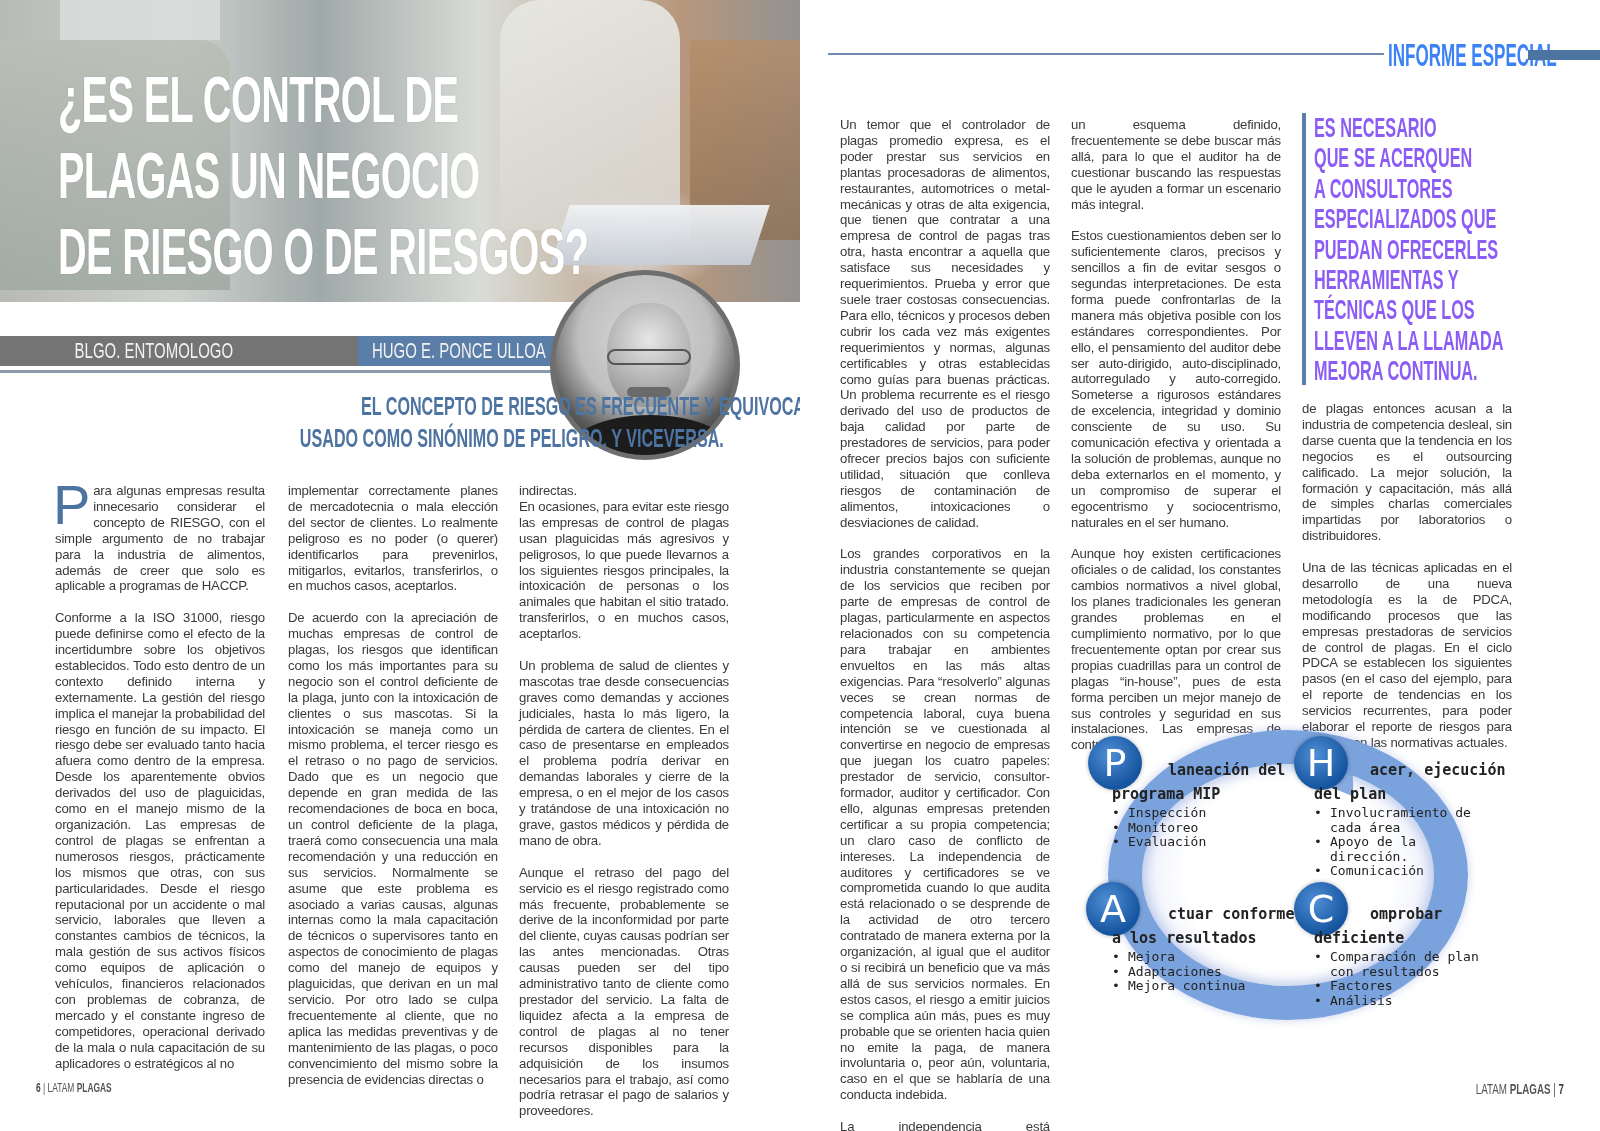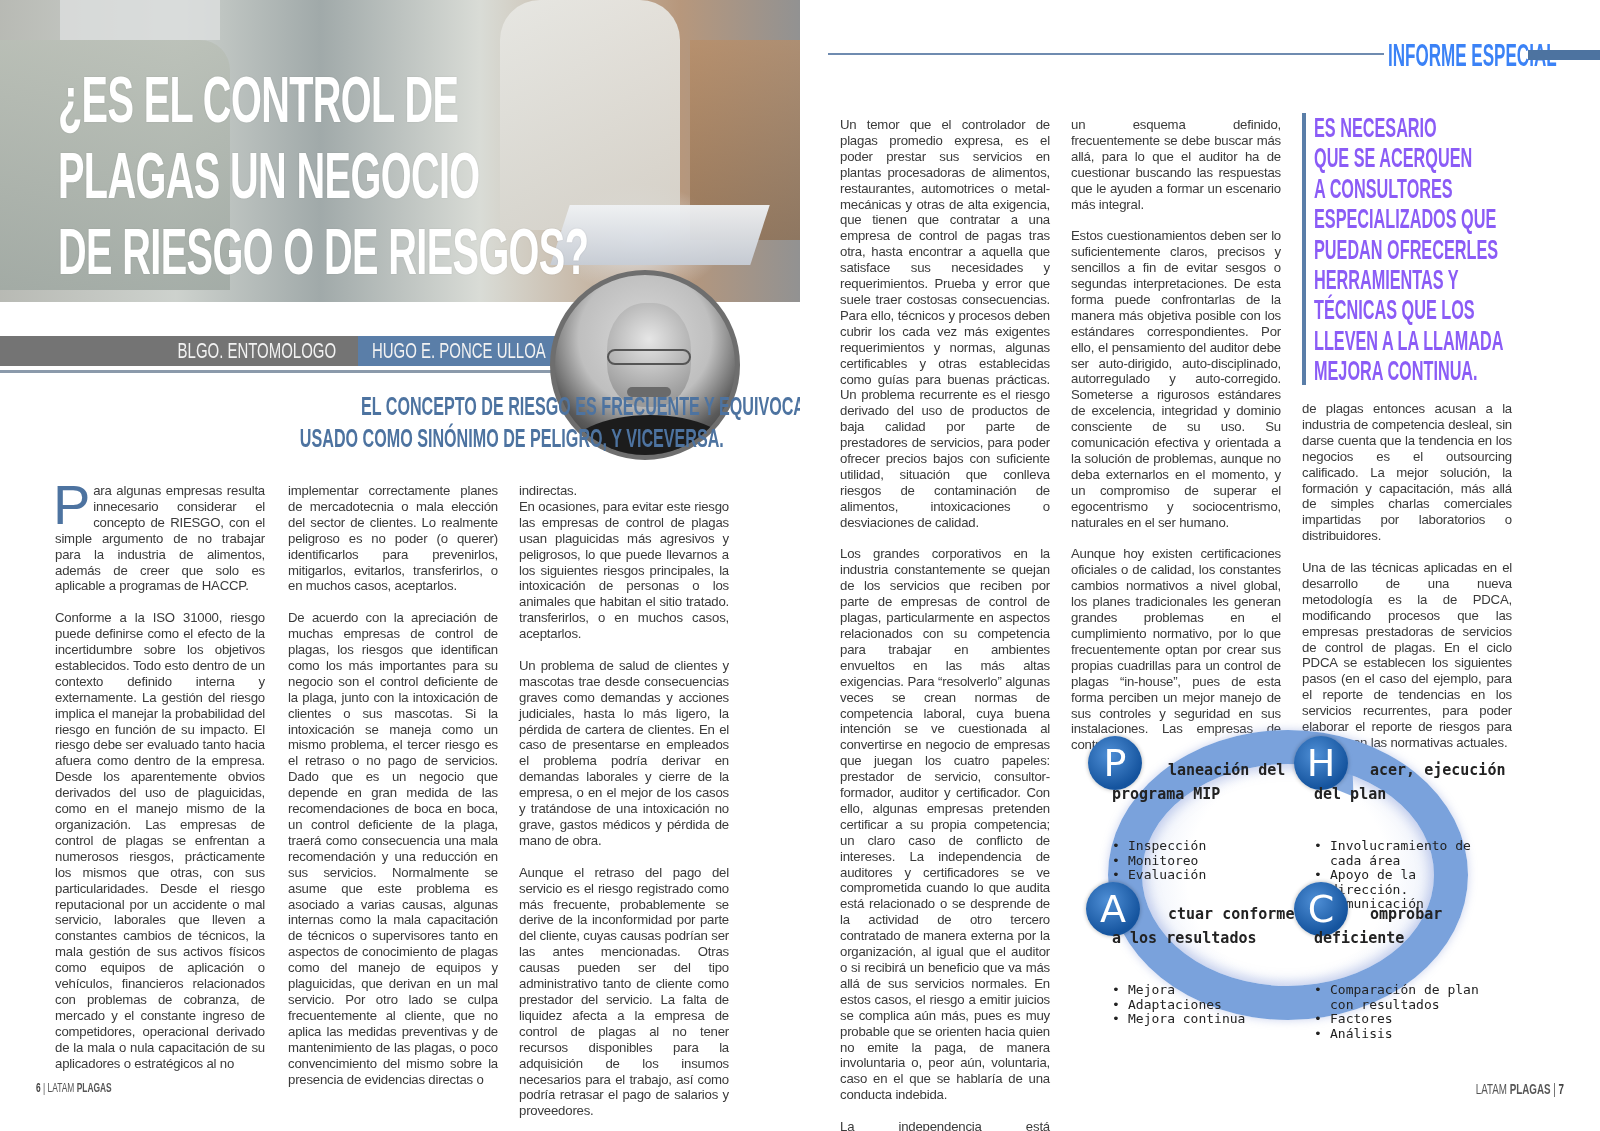--- a/index.html
+++ b/index.html
@@ -26,21 +26,21 @@
   .title {
     position: absolute; left: 58px; top: 62px; width: 560px;
     font-family: "Liberation Sans", sans-serif; font-weight: bold; color: #ffffff;
     font-size: 64px; line-height: 76px; letter-spacing: -1px;
     transform: scaleX(0.62); transform-origin: left top; width: 900px;
     text-shadow: 0 0 2px rgba(0,0,0,0.15);
   }
 
   
   .byline-band { position: absolute; left: 0; top: 336px; width: 560px; height: 30px; background: #747474; }
-  .byline-role { position: absolute; left: 0; top: 336px; width: 354px; height: 18px; text-align: right; padding-right: 18px; color: #f2f2f2; font-size: 22px; line-height: 30px; }
+  .byline-role { position: absolute; left: 0; top: 336px; width: 354px; height: 18px; text-align: left; padding-right: 18px; color: #f2f2f2; font-size: 22px; line-height: 30px; }
   .byline-role span, .byline-name span { display: inline-block; transform: scaleX(0.68); transform-origin: right center; white-space: nowrap; }
   .byline-name { position: absolute; left: 358px; top: 336px; width: 200px; height: 30px; background: #5a7ea8; color: #f2f2f2; font-size: 22px; line-height: 30px; text-align: left; padding-left: 14px; }
   .byline-name span { transform-origin: left center; }
   .byline-rule { position: absolute; left: 0; top: 370px; width: 560px; height: 3px; background: #8b9aab; }
 
   .portrait {
     position: absolute; left: 550px; top: 270px; width: 190px; height: 190px; border-radius: 50%;
     border: 5px solid #6e6e6e; background: radial-gradient(circle at 50% 35%, #d9d9d9 0%, #bfbfbf 45%, #5a5a5a 70%, #1e1e1e 100%);
     overflow: hidden;
   }
@@ -100,21 +100,21 @@
   .ring-arrow { position:absolute; left:238px; top:40px; width:0; height:0; border-left: 26px solid transparent; border-right: 26px solid transparent; border-top: 40px solid #7aa2dc; transform: rotate(-35deg); opacity:.9; }
   .badge {
     position: absolute; width: 54px; height: 54px; border-radius: 50%;
     background: radial-gradient(circle at 40% 35%, #4f8fd6, #15549e 70%);
     color: #fff; font-family: "DejaVu Sans", sans-serif; font-size: 38px; line-height: 54px; text-align: center;
     box-shadow: 0 0 4px rgba(0,0,0,0.3);
   }
   .pdca-block { position: absolute; font-family: "DejaVu Sans Mono", monospace; color: #222; }
   .pdca-head { font-weight: bold; font-size: 15px; line-height: 24px; white-space: nowrap; }
   .pdca-head.first { padding-left: 56px; }
-  .pdca-items { list-style: none; font-size: 13px; line-height: 14.5px; margin-top: 33px; }
+  .pdca-items { list-style: none; font-size: 13px; line-height: 14.5px; }
   .pdca-items li { padding-left: 16px; position: relative; white-space: pre; }
   .pdca-items li::before { content: "•"; position: absolute; left: 0; }
 </style>
 </head>
 <body>
 
 <div class="page page-left">
   <div class="hero">
     <div class="shape5"></div>
       <div class="shape1"></div>

